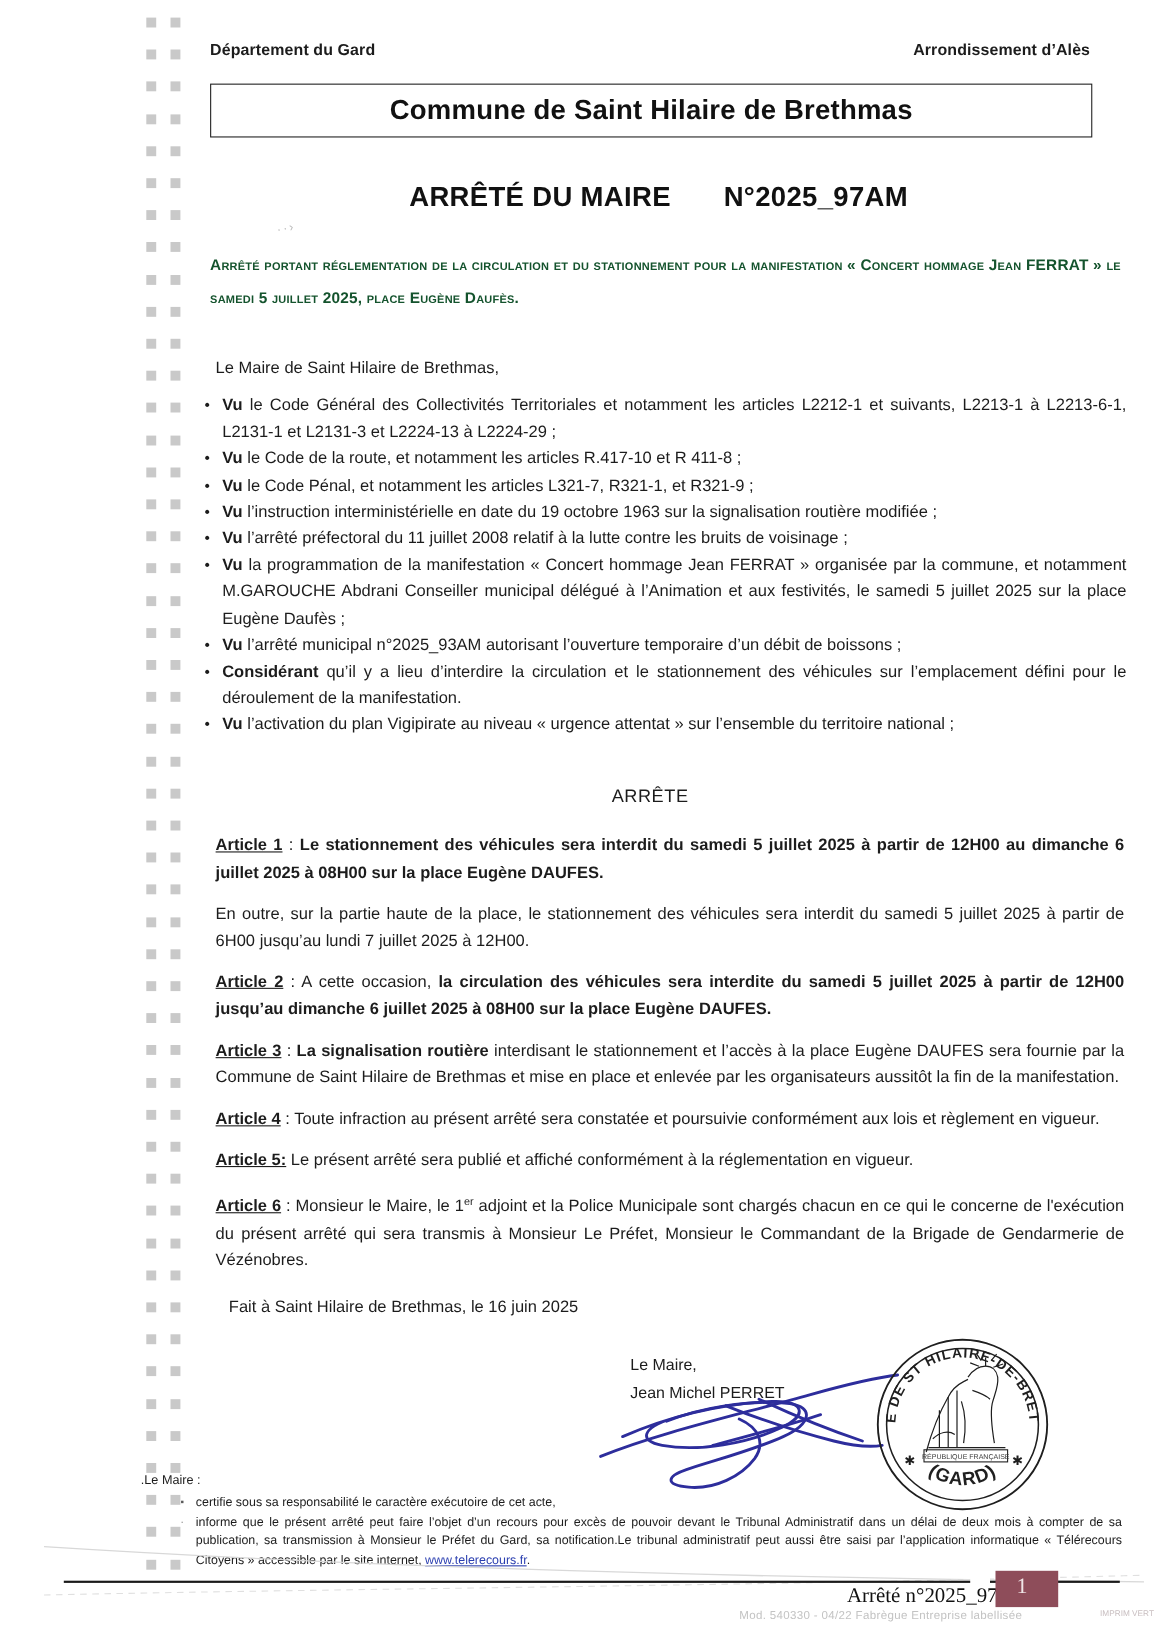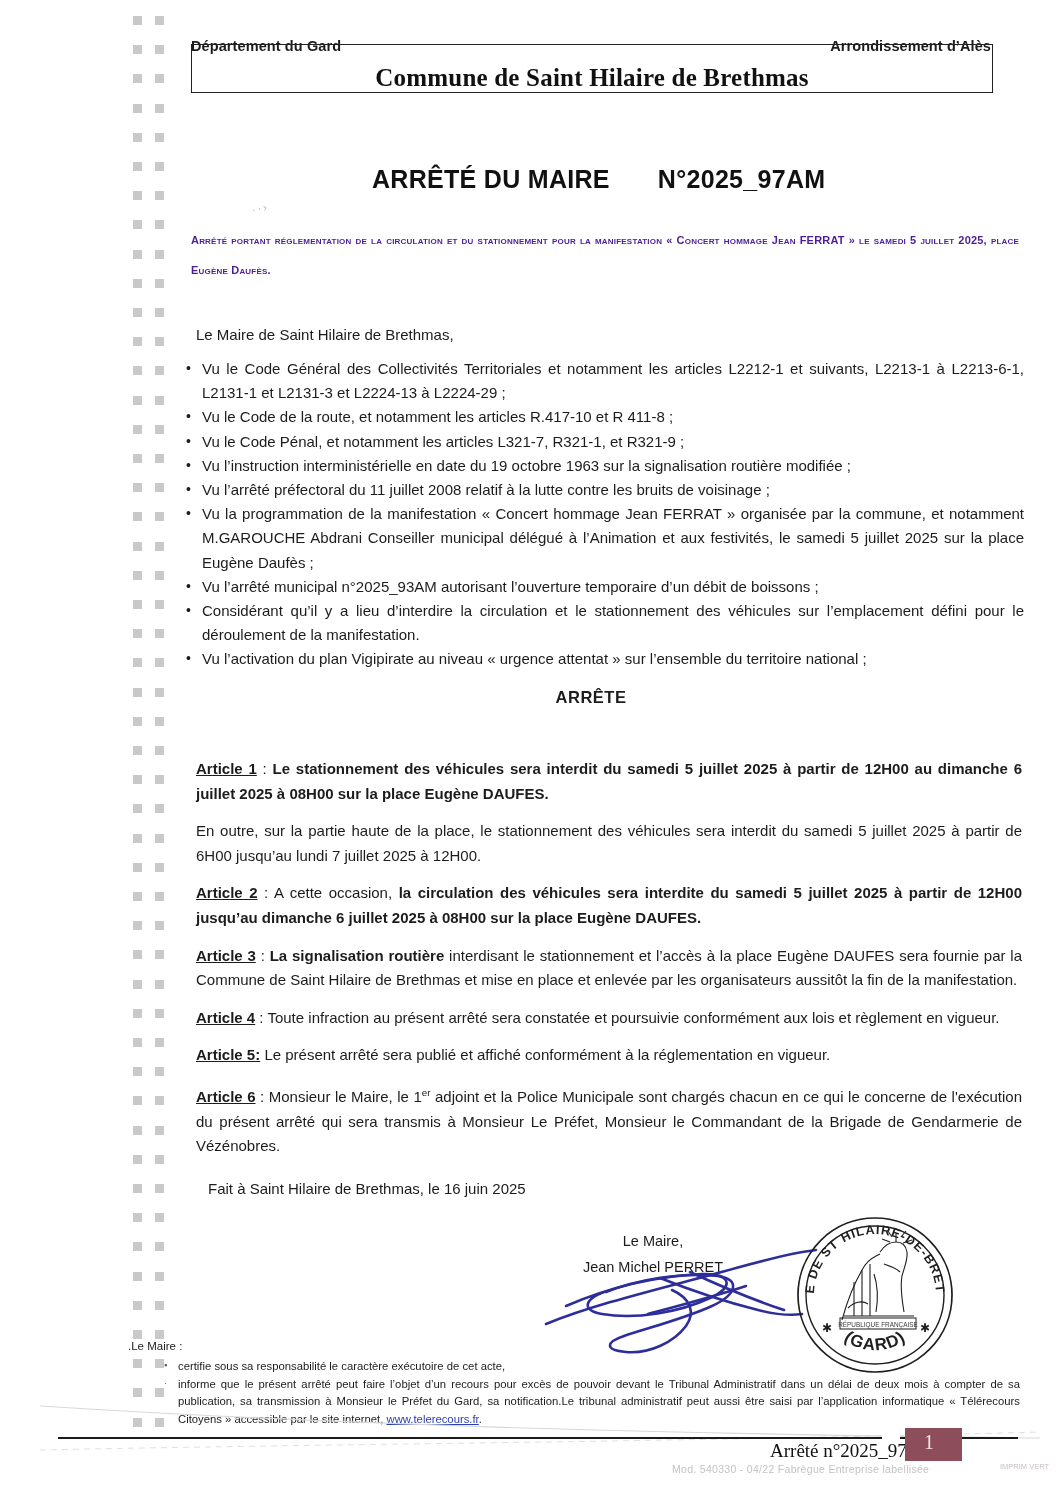--- a/index.html
+++ b/index.html
@@ -14,73 +14,73 @@
   #margin-marks{position:absolute;left:0;top:0;width:180px;height:1440px;pointer-events:none;}
   .mark{position:absolute;width:9px;height:9px;background:#c9c9c9;}
 
   
   .page{position:absolute;left:0;top:0;width:1058px;height:1495px;}
 
   
   .hdr-row{position:absolute;left:191px;top:38px;width:800px;
            display:flex;justify-content:space-between;align-items:baseline;
            font-size:14.5px;font-weight:bold;letter-spacing:.1px;}
-  .commune-box{position:absolute;left:191px;top:44px;width:800px;height:47px;
-           border:1.6px solid #222;display:flex;align-items:flex-end;justify-content:center;font-family:Liberation Serif, serif;}
+  .commune-box{position:absolute;left:191px;top:76px;width:800px;height:47px;
+           border:1.6px solid #222;display:flex;align-items:center;justify-content:center;}
   .commune-box span{font-size:25px;font-weight:bold;letter-spacing:.2px;color:#111;}
   .bp-row{position:absolute;left:191px;top:118px;width:800px;
            display:flex;justify-content:space-between;align-items:baseline;
            font-size:13.5px;font-weight:bold;}
   .tel{display:flex;align-items:baseline;gap:5px;}
   .tel-icon{font-size:13px;line-height:1;}
 
   
   .arrete-title{position:absolute;left:191px;top:165px;width:800px;
         font-size:25px;font-weight:bold;letter-spacing:.3px;padding-left:181px;
         box-sizing:border-box;color:#111;}
   .arrete-title .num{margin-left:48px;}
 
   
   .smudge{position:absolute;left:252px;top:200px;width:34px;height:16px;
         color:#b9b9b9;font-size:11px;letter-spacing:2px;transform:rotate(-12deg);}
 
   
   .subtitle{position:absolute;left:191px;top:225px;width:828px;
-        font-size:11px;font-weight:bold;line-height:30px;
+        font-size:14px;font-weight:bold;line-height:30px;
         text-align:justify;text-align-last:left;
-        font-variant:small-caps;letter-spacing:.2px;color:#4c1d95;}
+        font-variant:small-caps;letter-spacing:.2px;color:#14532d;}
 
   
   .intro{position:absolute;left:196px;top:325px;font-size:15px;line-height:20px;}
 
   
   .vu-list{position:absolute;left:184px;top:357px;width:840px;
         font-size:15px;line-height:24.2px;}
   .vu-item{position:relative;padding-left:18px;margin-bottom:0px;
         text-align:justify;text-align-last:left;}
   .vu-item:before{content:"•";position:absolute;left:2px;top:-1px;font-size:14px;}
-  .vu-item b{font-weight:normal;}
-
-  
-  .arrete-word{position:absolute;left:191px;top:688px;width:800px;text-align:center;
-        font-size:16.5px;font-weight:bold;letter-spacing:.5px;}
+  .vu-item b{font-weight:bold;}
+
+  
+  .arrete-word{position:absolute;left:191px;top:715px;width:800px;text-align:center;
+        font-size:16.5px;font-weight:normal;letter-spacing:.5px;}
 
   
   .articles{position:absolute;left:196px;top:757px;width:826px;
         font-size:15px;line-height:24.6px;}
   .art-p{text-align:justify;text-align-last:left;margin-bottom:13px;}
   .art-lbl{font-weight:bold;text-decoration:underline;}
   .art-p b{font-weight:bold;}
   .art-p sup{font-size:.66em;vertical-align:super;margin-top:17px;}
 
   
   .fait{position:absolute;left:208px;top:1180px;font-size:15px;}
 
   
-  .sig-block{position:absolute;left:573px;top:1228px;width:160px;text-align:center;
+  .sig-block{position:absolute;left:573px;top:1228px;width:160px;text-align:left;
         font-size:14.5px;line-height:26px;}
 
   
   #ink{position:absolute;left:540px;top:1228px;width:330px;height:130px;pointer-events:none;}
   
   #stamp{position:absolute;left:792px;top:1212px;width:166px;height:166px;pointer-events:none;}
 
   
   .ft-title{position:absolute;left:128px;top:1340px;font-size:11.5px;}
   .ft-list{position:absolute;left:160px;top:1358px;width:860px;font-size:11.3px;line-height:17.5px;}

